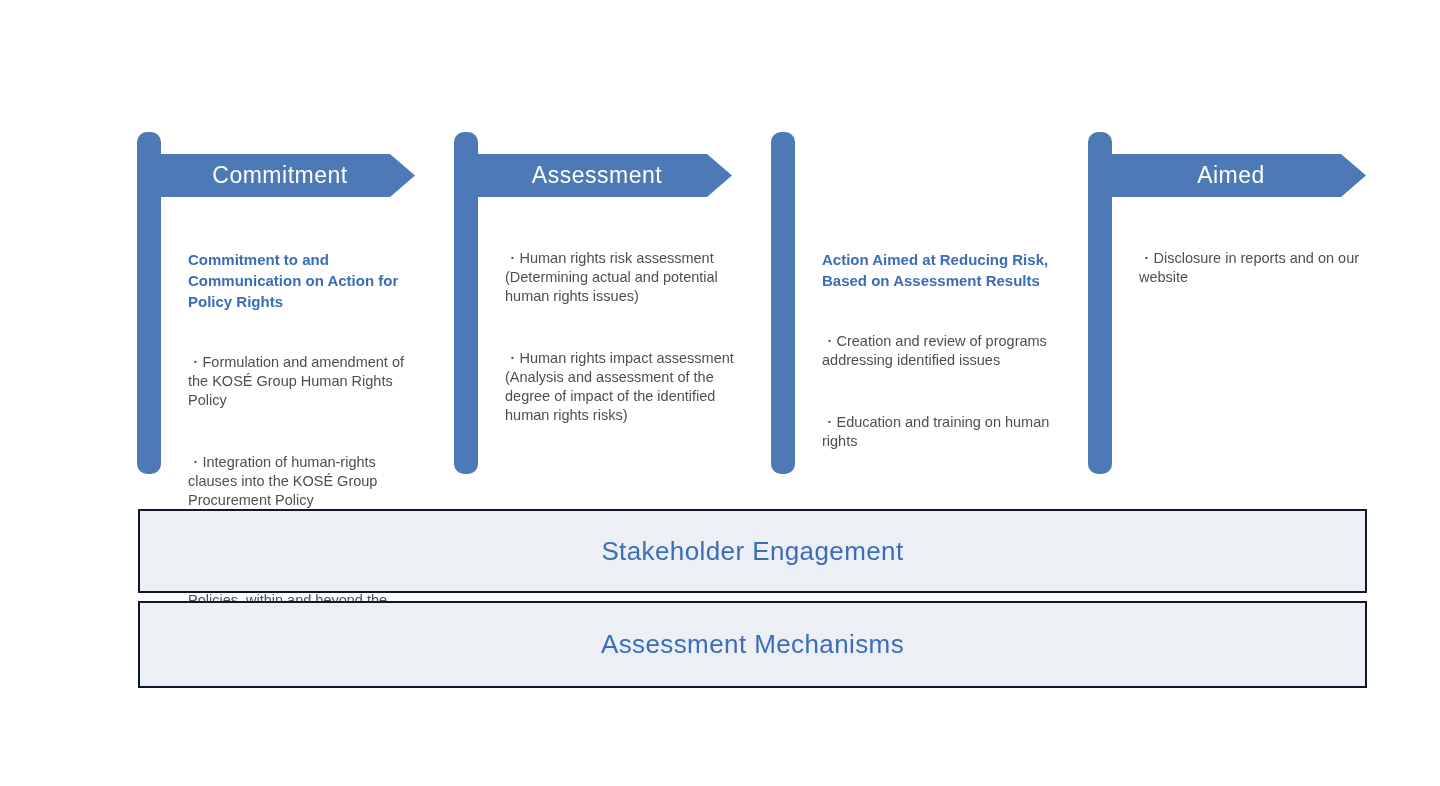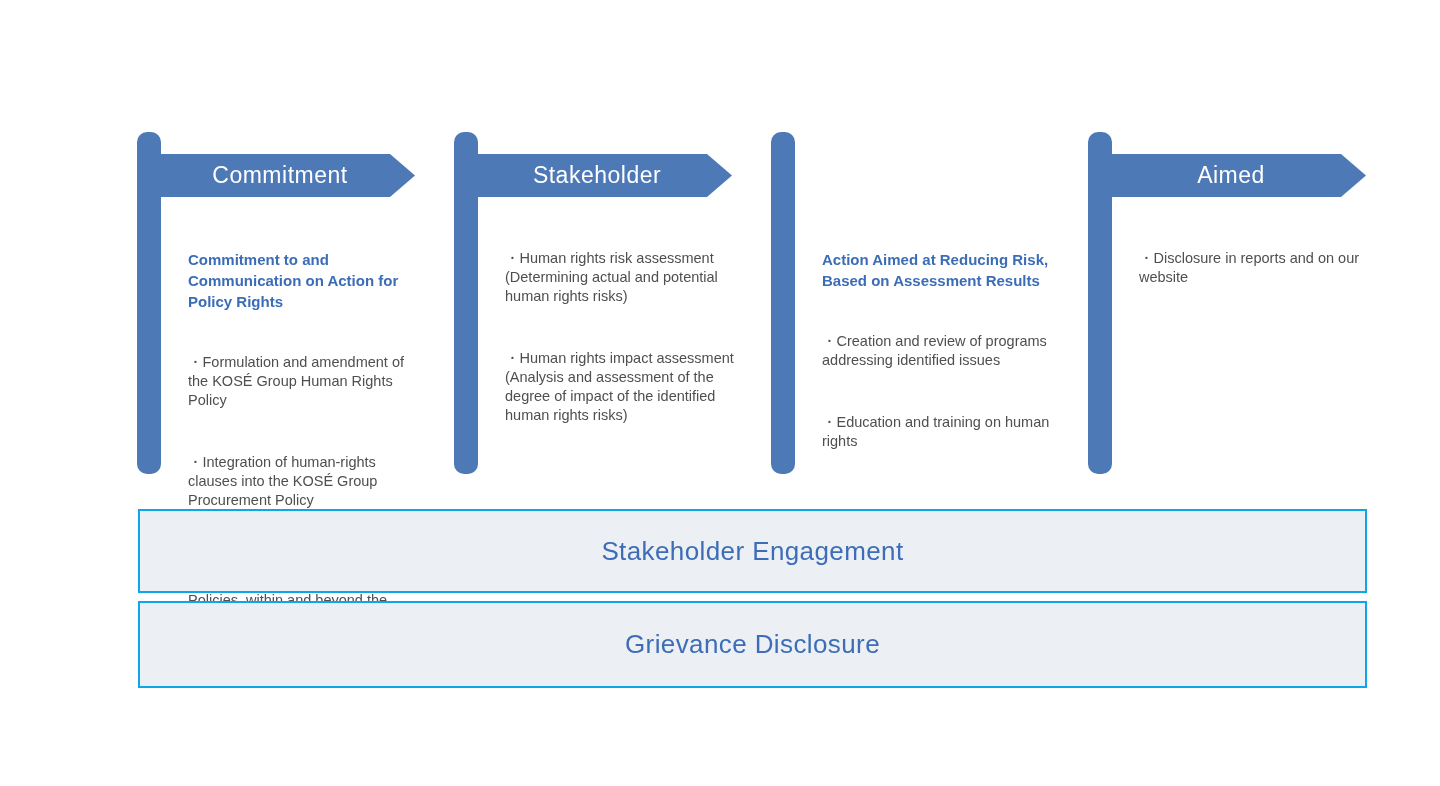--- a/index.html
+++ b/index.html
@@ -67,21 +67,21 @@
     font-weight: 500;
     line-height: 19px;
     margin: 0 0 19px 0;
   }
   
   .band {
     position: absolute;
     left: 126px;
     width: 1229px;
     background: #ecf0f5;
-    border: 2px solid #0ea5e9;
+    border: 2px solid #0f172a;
     display: flex;
     align-items: center;
     justify-content: center;
   }
   .band-1 { top: 497px; height: 84px; }
   .band-2 { top: 589px; height: 87px; }
   .band-label {
     color: #3c6db6;
     font-size: 26px;
     font-weight: 500;
@@ -102,24 +102,24 @@
       <p class="subtitle">Commitment to and Communication on Action for Policy Rights</p>
       <p class="bullet">・Formulation and amendment of the KOSÉ Group Human Rights Policy</p>
       <p class="bullet">・Integration of human-rights clauses into the KOSÉ Group Procurement Policy</p>
       <p class="bullet">・Communication (including education and training) around our Policies, within and beyond the Company</p>
     </div>
   </div>
 
   <div class="column" style="left:442px">
     <div class="vbar"></div>
     <div class="banner">
-      <span class="banner-label">Stakeholder</span>
+      <span class="banner-label">Assessment</span>
     </div>
     <div class="content">
-      <p class="bullet">・Human rights risk assessment (Determining actual and potential human rights risks)</p>
+      <p class="bullet">・Human rights risk assessment (Determining actual and potential human rights issues)</p>
       <p class="bullet">・Human rights impact assessment (Analysis and assessment of the degree of impact of the identified human rights risks)</p>
     </div>
   </div>
 
   <div class="column" style="left:759px">
     <div class="vbar"></div>
     <div class="content">
       <p class="subtitle">Action Aimed at Reducing Risk, Based on Assessment Results</p>
       <p class="bullet">・Creation and review of programs addressing identified issues</p>
       <p class="bullet">・Education and training on human rights</p>
@@ -133,16 +133,16 @@
     </div>
     <div class="content">
       <p class="bullet">・Disclosure in reports and on our website</p>
     </div>
   </div>
 
   <div class="band band-1">
     <span class="band-label">Stakeholder Engagement</span>
   </div>
   <div class="band band-2">
-    <span class="band-label">Grievance Disclosure</span>
+    <span class="band-label">Assessment Mechanisms</span>
   </div>
 
 </div>
 
 </body></html>

